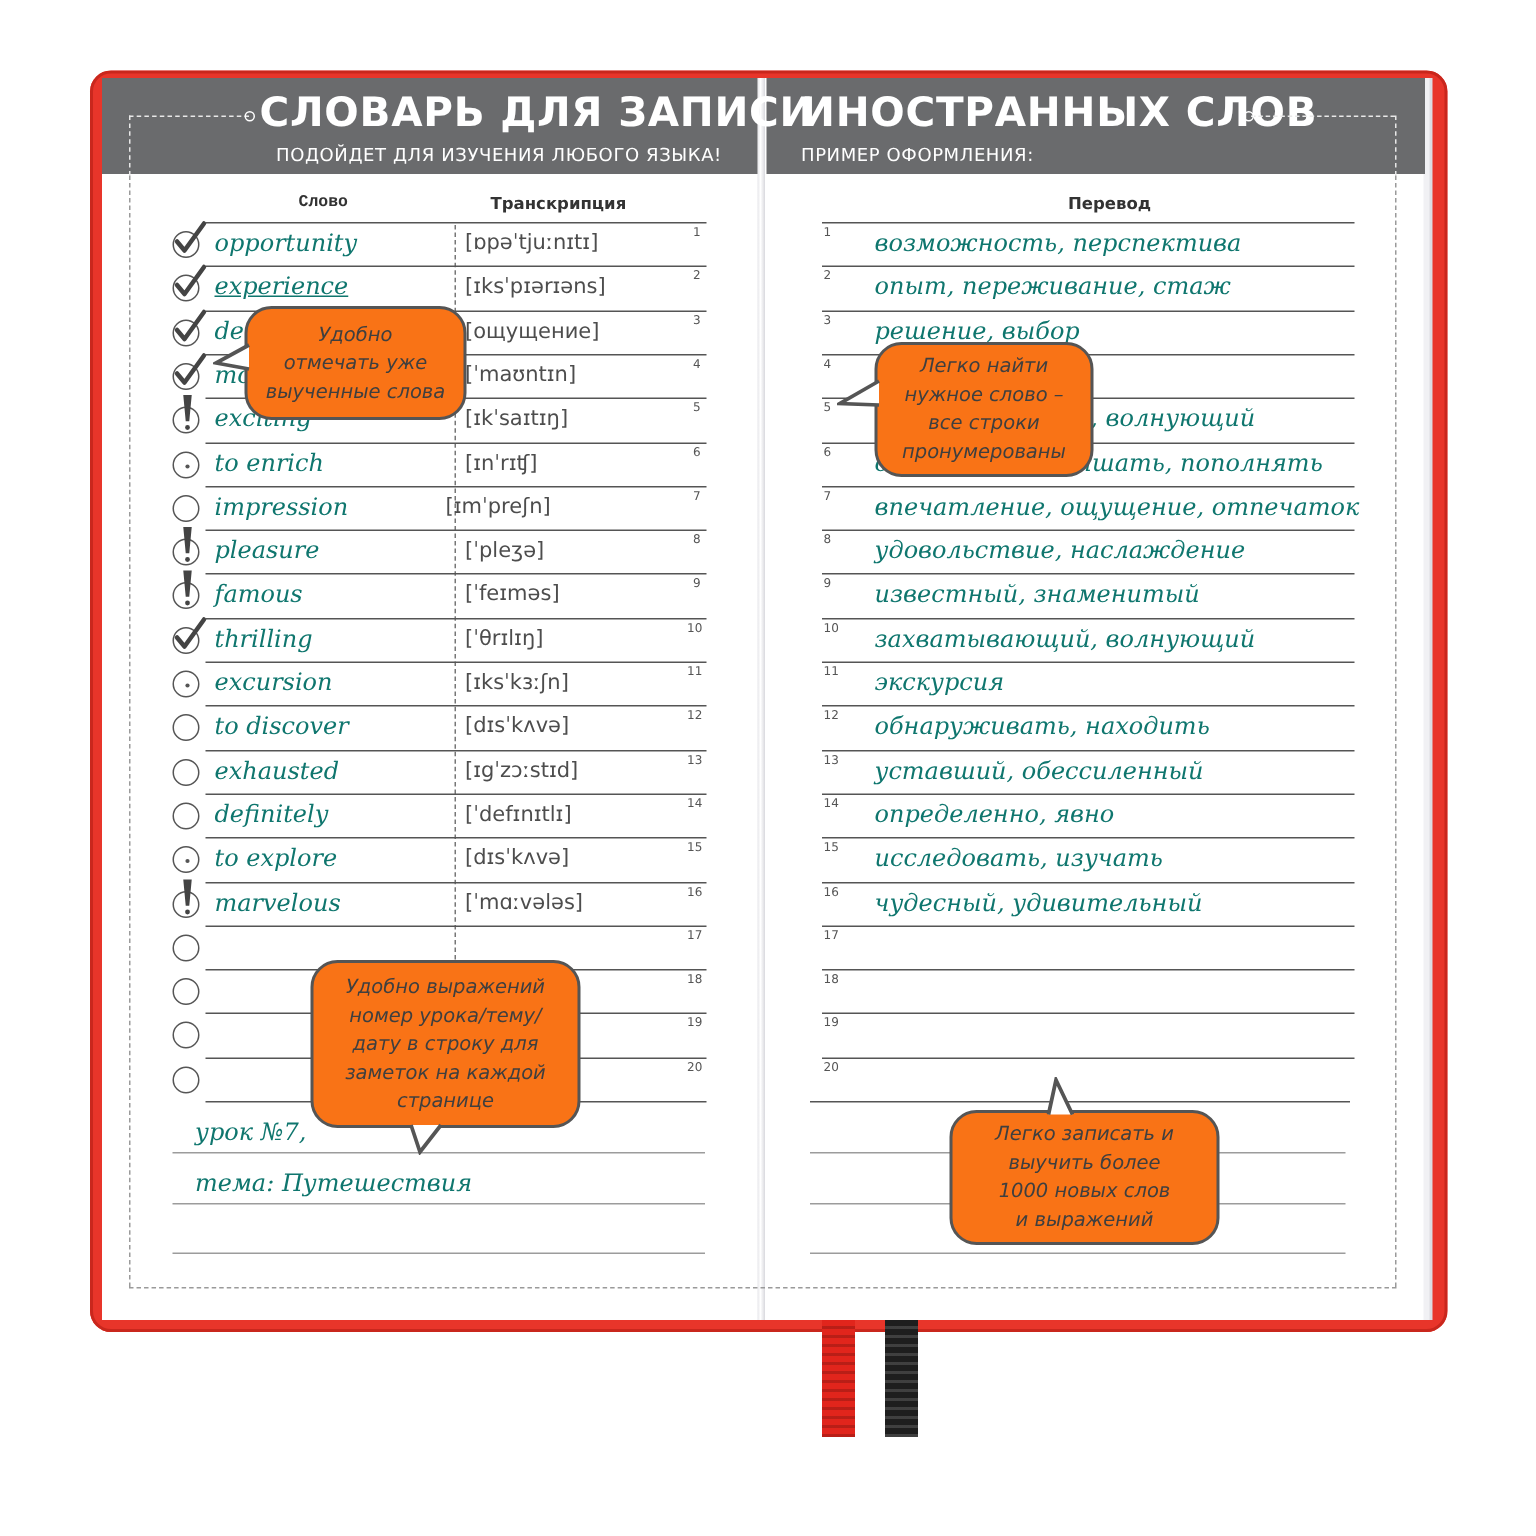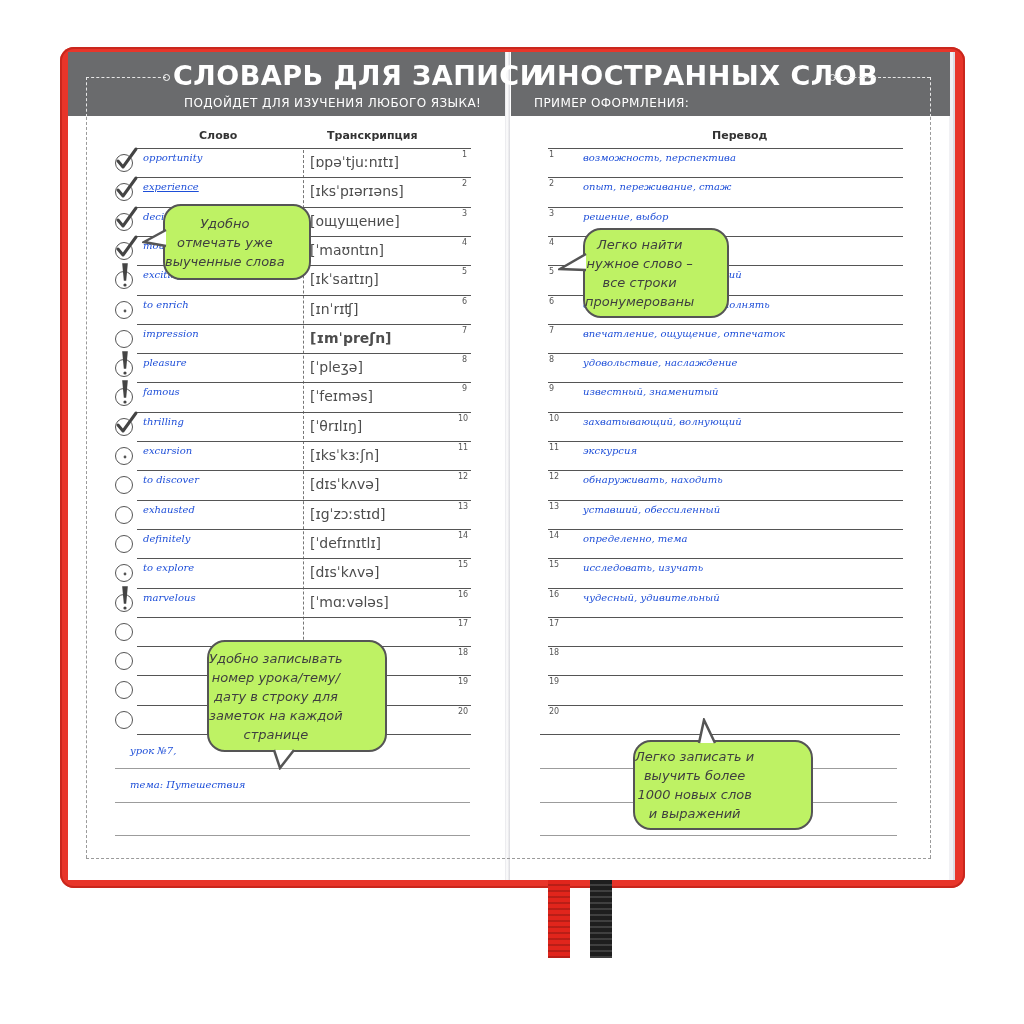--- a/index.html
+++ b/index.html
@@ -20,30 +20,30 @@
   .subtitle { position:absolute; color:#ffffff; font-family:"DejaVu Sans", sans-serif; font-size:12px;
               letter-spacing:0.4px; white-space:nowrap; }
   .dash-h { position:absolute; height:0; border-top:1.5px dashed #9a9a9a; }
   .dash-v { position:absolute; width:0; border-left:1.5px dashed #9a9a9a; }
   .dash-h.white { border-top-color:#e8e8e8; }
   .dash-v.white { border-left-color:#e8e8e8; }
   .dot-end { position:absolute; width:5px; height:5px; border:1px solid #ffffff; border-radius:50%; }
   .colhead { position:absolute; font-size:11px; font-weight:bold; color:#333; white-space:nowrap; }
   .rule { position:absolute; height:0; border-top:1.3px solid #555; }
   .rule.light { border-top:1px solid #9c9c9c; }
-  .rowtext { position:absolute; font-family:"DejaVu Serif", serif; font-style:italic; font-size:10px;
-             color:#1d4ed8; white-space:nowrap; }
+  .rowtext { position:absolute; font-family:"DejaVu Serif", serif; font-style:italic; font-size:16px;
+             color:#0f766e; white-space:nowrap; }
   .trans { position:absolute; font-family:"DejaVu Sans", sans-serif; font-size:14px; color:#4d4d4d; white-space:nowrap; }
   .num { position:absolute; font-size:8px; color:#555; }
   .col-sep { position:absolute; width:0; border-left:1.3px dashed #777; }
   .mark { position:absolute; width:18px; height:18px; border:1.5px solid #555; border-radius:50%; box-sizing:border-box; }
   .mark svg { position:absolute; left:-2px; top:-8px; overflow:visible; }
-  .bubble { position:absolute; background:#bef264; border:2.5px solid #555; border-radius:18px;
+  .bubble { position:absolute; background:#f97316; border:2.5px solid #555; border-radius:18px;
             font-family:"DejaVu Sans", sans-serif; font-style:italic; font-size:13px; color:#3f3f3f;
-            text-align:center; line-height:19px; box-sizing:border-box; display:flex; align-items:center; justify-content:flex-start; }
+            text-align:center; line-height:19px; box-sizing:border-box; display:flex; align-items:center; justify-content:center; }
   .bubble .txt { white-space:pre-line; }
   .ribbon { position:absolute; top:880px; width:22px; height:78px;
             background:repeating-linear-gradient(180deg, rgba(0,0,0,0) 0 4px, rgba(0,0,0,0.18) 4px 6px); }
   .ribbon.red { background-color:#e1251c; }
   .ribbon.black { background-color:#1e1e1e;
             background-image:repeating-linear-gradient(180deg, rgba(255,255,255,0) 0 4px, rgba(255,255,255,0.15) 4px 6px); }
 </style>
 </head>
 <body>
 
@@ -63,21 +63,21 @@
 <div class="dash-h white" style="left:86px; top:77px; width:80px;"></div>
 <div class="dot-end" style="left:163px; top:74px;"></div>
 <div class="dash-v white" style="left:86px; top:77px; height:40px;"></div>
 <div class="dash-v" style="left:86px; top:117px; height:741px;"></div>
 <div class="dash-h white" style="left:834px; top:77px; width:96px;"></div>
 <div class="dot-end" style="left:829px; top:74px;"></div>
 <div class="dash-v white" style="left:930px; top:77px; height:40px;"></div>
 <div class="dash-v" style="left:930px; top:117px; height:741px;"></div>
 <div class="dash-h" style="left:86px; top:858px; width:845px;"></div>
 
-<div class="colhead" style="left:199px; top:129px;">Слово</div>
+<div class="colhead" style="left:199px; top:129px;font-family:Liberation Mono, monospace;">Слово</div>
 <div class="colhead" style="left:327px; top:129px;">Транскрипция</div>
 <div class="colhead" style="left:712px; top:129px;">Перевод</div>
 
 <div class="col-sep" style="left:303px; top:150px; height:590px;"></div>
 
 <div id="rows">
       <div class="rule" style="left:137px; top:148px; width:334px;"></div>
       <div class="rule" style="left:548px; top:148px; width:355px;"></div>
       <div class="mark" style="left:115px; top:154px;">
       <svg width="26" height="26">
@@ -153,21 +153,21 @@
       <div class="rowtext" style="left:143px; top:298.5px;">to enrich</div>
       <div class="trans" style="left:310px; top:300.5px;">[ɪnˈrɪʧ]</div>
       <div class="num" style="left:462px; top:296.5px;">6</div>
       <div class="num" style="left:549px; top:296.5px;">6</div>
       <div class="rowtext" style="left:583px; top:298.5px;">обогащать, улучшать, пополнять</div>
 
       <div class="rule" style="left:137px; top:323.8px; width:334px;"></div>
       <div class="rule" style="left:548px; top:323.8px; width:355px;"></div>
       <div class="mark" style="left:115px; top:329.8px;"></div>
       <div class="rowtext" style="left:143px; top:327.8px;">impression</div>
-      <div class="trans" style="left:310px; top:329.8px;font-weight:bold;">[ɪmˈpreʃn]</div>
+      <div class="trans" style="left:297px; top:329.8px;">[ɪmˈpreʃn]</div>
       <div class="num" style="left:462px; top:325.8px;">7</div>
       <div class="num" style="left:549px; top:325.8px;">7</div>
       <div class="rowtext" style="left:583px; top:327.8px;">впечатление, ощущение, отпечаток</div>
 
       <div class="rule" style="left:137px; top:353.1px; width:334px;"></div>
       <div class="rule" style="left:548px; top:353.1px; width:355px;"></div>
       <div class="mark" style="left:115px; top:359.1px;">
       <svg width="22" height="26">
         <path d="M9 0 L13 0 L11.5 16 L10.5 16 Z" fill="#444" stroke="#444" stroke-width="1.5"></path>
         <circle cx="11" cy="21" r="1.6" fill="#444"></circle>
@@ -237,21 +237,21 @@
       <div class="num" style="left:549px; top:501.6px;">13</div>
       <div class="rowtext" style="left:583px; top:503.6px;">уставший, обессиленный</div>
 
       <div class="rule" style="left:137px; top:528.9000000000001px; width:334px;"></div>
       <div class="rule" style="left:548px; top:528.9000000000001px; width:355px;"></div>
       <div class="mark" style="left:115px; top:534.9000000000001px;"></div>
       <div class="rowtext" style="left:143px; top:532.9000000000001px;">definitely</div>
       <div class="trans" style="left:310px; top:534.9000000000001px;">[ˈdefɪnɪtlɪ]</div>
       <div class="num" style="left:458px; top:530.9000000000001px;">14</div>
       <div class="num" style="left:549px; top:530.9000000000001px;">14</div>
-      <div class="rowtext" style="left:583px; top:532.9000000000001px;">определенно, тема</div>
+      <div class="rowtext" style="left:583px; top:532.9000000000001px;">определенно, явно</div>
 
       <div class="rule" style="left:137px; top:558.2px; width:334px;"></div>
       <div class="rule" style="left:548px; top:558.2px; width:355px;"></div>
       <div class="mark" style="left:115px; top:564.2px;">
       <svg width="22" height="26">
         <circle cx="11" cy="17" r="1.4" fill="#555"></circle>
       </svg>
     </div>
       <div class="rowtext" style="left:143px; top:562.2px;">to explore</div>
       <div class="trans" style="left:310px; top:564.2px;">[dɪsˈkʌvə]</div>
@@ -325,21 +325,21 @@
 <div class="bubble" style="left: 163px; top: 204px; width: 148px; height: 76px; z-index: 5;">
   <span class="txt">Удобно
 отмечать уже
 выученные слова</span>
 </div>
 <svg style="position: absolute; left: 142px; top: 228px; z-index: 6;" width="28" height="22">
   <path d="M24 2 L2 14 L24 18" fill="#fff" stroke="#555" stroke-width="2.5"></path>
 </svg>
 
 <div class="bubble" style="left: 207px; top: 640px; width: 180px; height: 112px; z-index: 5;">
-  <span class="txt">Удобно записывать
+  <span class="txt">Удобно выражений
 номер урока/тему/
 дату в строку для
 заметок на каждой
 странице</span>
 </div>
 <svg style="position: absolute; left: 270px; top: 748px; z-index: 6;" width="30" height="22">
   <path d="M4 2 L10 20 L24 2" fill="#fff" stroke="#555" stroke-width="2.5"></path>
 </svg>
 
 <div class="bubble" style="left: 583px; top: 228px; width: 146px; height: 90px; z-index: 5;">

